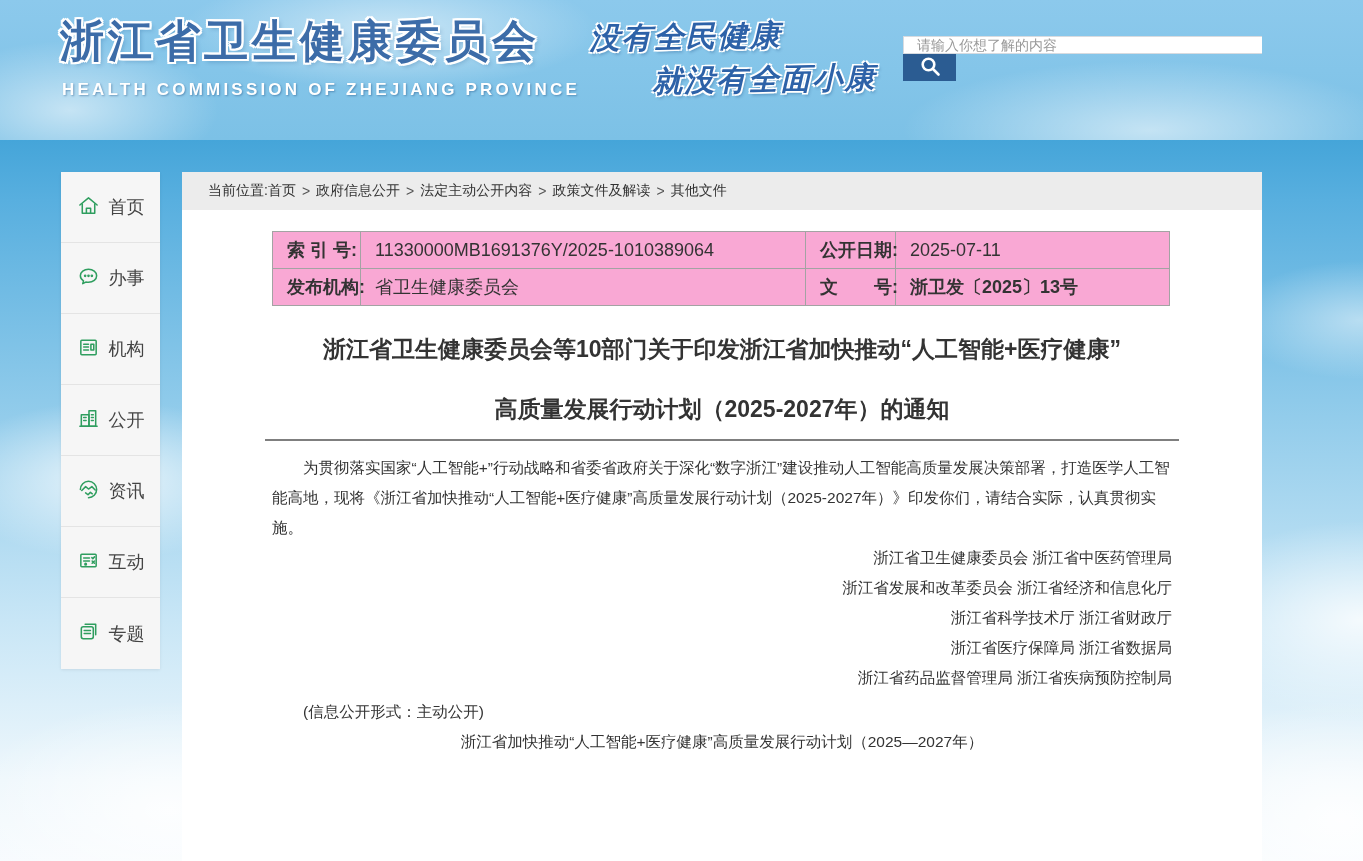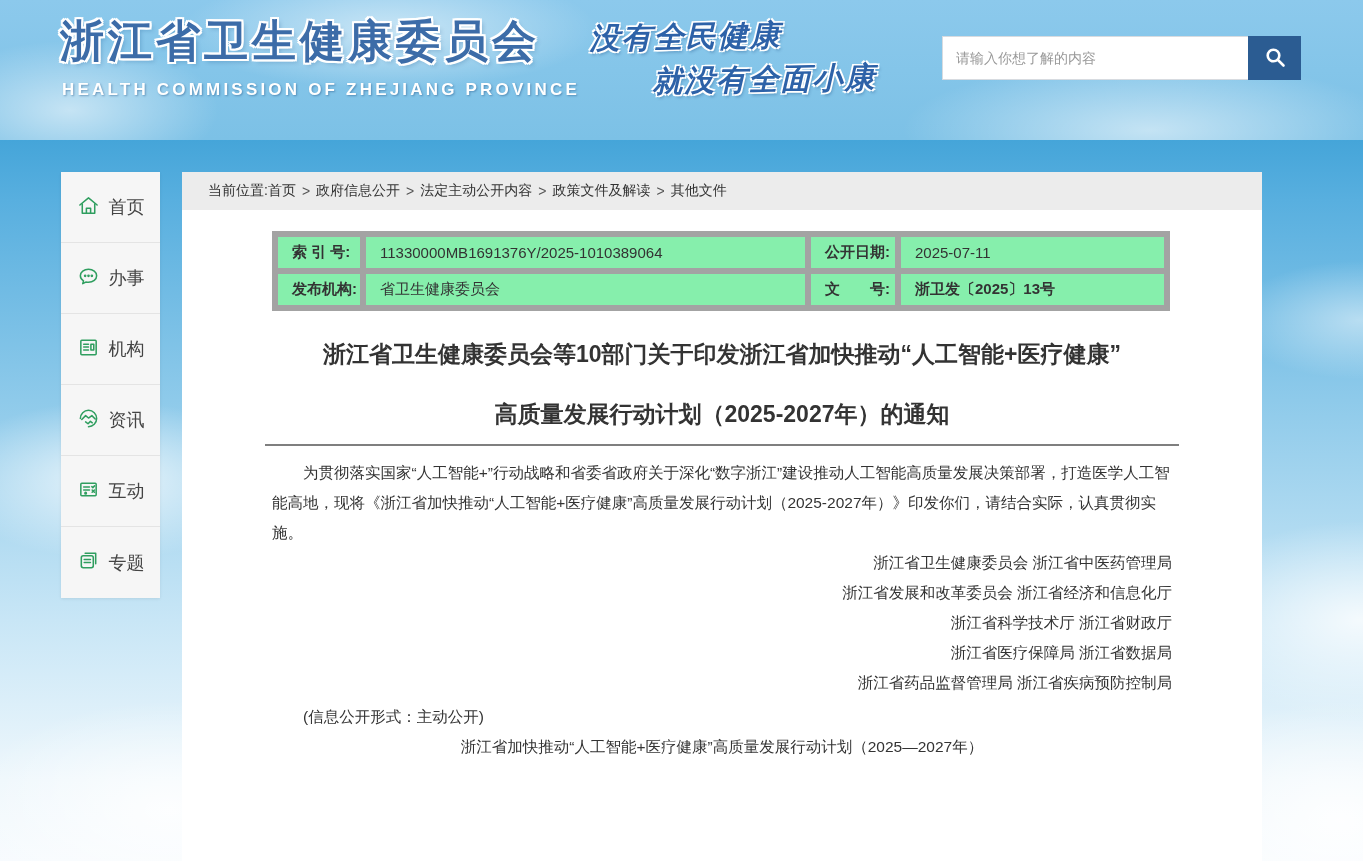--- a/index.html
+++ b/index.html
@@ -31,21 +31,21 @@
     text-shadow:-2px -2px 0 #fff,2px -2px 0 #fff,-2px 2px 0 #fff,2px 2px 0 #fff,0 -2px 0 #fff,0 2px 0 #fff,-2px 0 0 #fff,2px 0 0 #fff, 3px 3px 4px rgba(0,60,120,.25); }
   .site-subtitle { position:absolute; left:62px; top:80px; font-size:17px; font-weight:bold;
     letter-spacing:3.2px; color:#fff; text-shadow:1px 1px 2px rgba(40,90,140,.5); }
 
   .slogan { position:absolute; left:590px; top:14px; font-family:"DejaVu Serif","Liberation Serif",serif;
     font-style:italic; font-weight:bold; color:#2d62a8; font-size:30px; letter-spacing:2px; line-height:44px;
     text-shadow:-1.5px -1.5px 0 #fff,1.5px -1.5px 0 #fff,-1.5px 1.5px 0 #fff,1.5px 1.5px 0 #fff,2px 3px 3px rgba(0,50,110,.3);
     transform:rotate(-1deg); }
   .slogan .l2 { margin-left:62px; }
 
-  .search { position:absolute; left:942px; top:36px; width:359px; height:32px; display:flex; }
+  .search { position:absolute; left:903px; top:36px; width:359px; height:32px; display:flex;flex-direction:column; }
   .search input { flex:1; height:44px; border:1px solid #d7dbe0; border-right:none; padding:0 13px;
     font-size:14px; color:#333; outline:none; background:#fff; }
   .search input::placeholder { color:#999; }
   .search-btn { width:53px; height:44px; background:#2b5c92; border:none; display:flex;
     align-items:center; justify-content:center; cursor:pointer; }
 
   
   .sidebar { position:absolute; left:61px; top:172px; width:99px; background:#f6f6f6;
     box-shadow:0 1px 3px rgba(0,0,0,.08); }
   .side-item { height:71px; display:flex; align-items:center; justify-content:center; gap:9px;
@@ -57,21 +57,21 @@
   
   .main { position:absolute; left:182px; top:172px; width:1080px; height:689px; background:#fff; overflow:hidden; }
   .crumbbar { height:38px; background:#ececec; display:flex; align-items:center; padding-left:26px;
     font-size:14px; color:#333; }
   .crumbbar a { color:#333; text-decoration:none; cursor:pointer; }
   .crumbbar .sep { margin:0 6px; color:#555; }
 
   .content { padding:0 90px; }
 
   table.doc-info { margin-top:21px; width:898px; border-collapse:collapse; table-layout:fixed; }
-  table.doc-info td { border:6px solid #a3a3a3; height:37px; font-size:15px; padding:0 14px; color:#333; background:#86efac; }
+  table.doc-info td { border:1px solid #a3a3a3; height:37px; font-size:18px; padding:0 14px; color:#333; background:#f9a8d4; }
   td.lab { font-weight:bold; width:88px; white-space:nowrap; }
   td.lab2 { font-weight:bold; width:90px; white-space:nowrap; }
   td.val1 { width:445px; }
   td.bold { font-weight:bold; }
 
   .doc-title { text-align:center; font-size:23px; font-weight:bold; color:#333; line-height:30px; }
   .doc-title.t1 { margin-top:28px; }
   .doc-title.t2 { margin-top:30px; }
 
   .divider { margin-top:15px; height:2px; background:#7f7f7f; width:calc(100% + 14px); margin-left:-7px; }
@@ -150,20 +150,35 @@
       <span>
         <svg viewBox="0 0 24 24">
             <rect x="4" y="4.5" width="16" height="15" rx="1"></rect>
             <line x1="7" y1="8.5" x2="12" y2="8.5"></line>
             <line x1="7" y1="11.5" x2="12" y2="11.5"></line>
             <line x1="7" y1="14.5" x2="12" y2="14.5"></line>
             <rect x="14.5" y="8.5" width="3" height="6"></rect>
           </svg>
       </span>
       <span class="lbl">机构</span>
+    </div>
+    <div class="side-item">
+      <span>
+        <svg viewBox="0 0 24 24">
+            <rect x="4.5" y="8" width="8" height="12"></rect>
+            <rect x="12.5" y="4" width="7" height="16"></rect>
+            <line x1="7" y1="11" x2="9.5" y2="11"></line>
+            <line x1="7" y1="14" x2="9.5" y2="14"></line>
+            <line x1="15" y1="8" x2="17" y2="8"></line>
+            <line x1="15" y1="11" x2="17" y2="11"></line>
+            <line x1="15" y1="14" x2="17" y2="14"></line>
+            <line x1="3" y1="20" x2="21" y2="20"></line>
+          </svg>
+      </span>
+      <span class="lbl">公开</span>
     </div>
     <div class="side-item">
       <span>
         <svg viewBox="0 0 24 24">
             <path d="M12 20.5c4.7 0 8.5-3.8 8.5-8.5S16.7 3.5 12 3.5 3.5 7.3 3.5 12"></path>
             <path d="M5 13l4-4 3 2.5L15.5 9l3.5 3.5"></path>
             <path d="M9 15.5l2.5 2L14 15l2 1.5"></path>
           </svg>
       </span>
       <span class="lbl">资讯</span>

